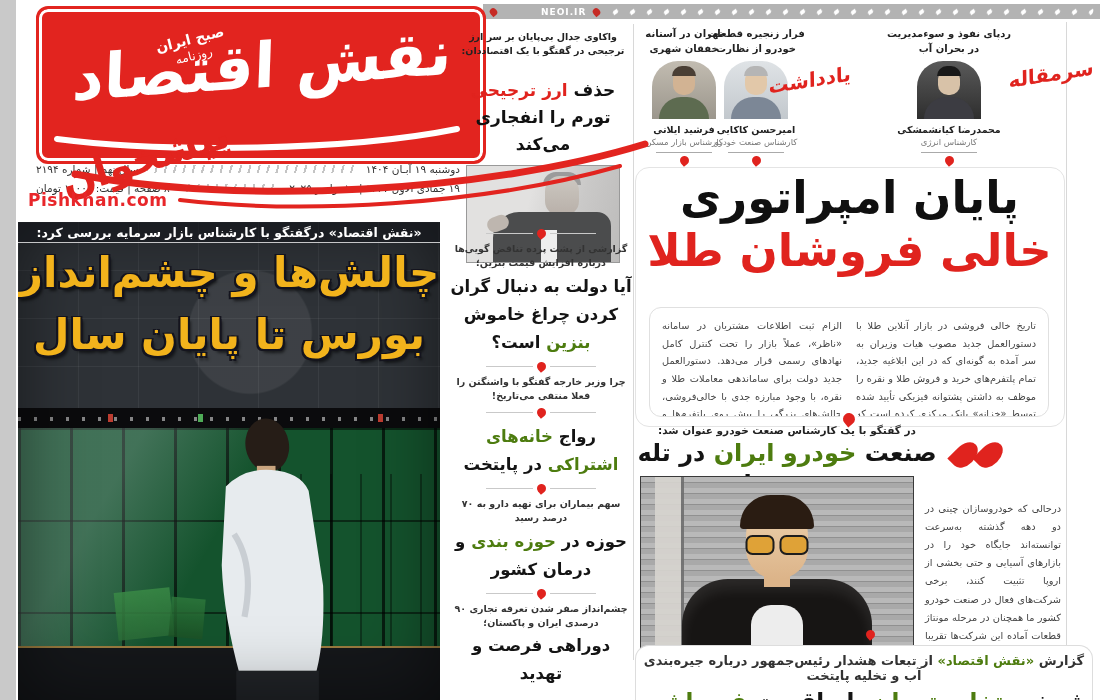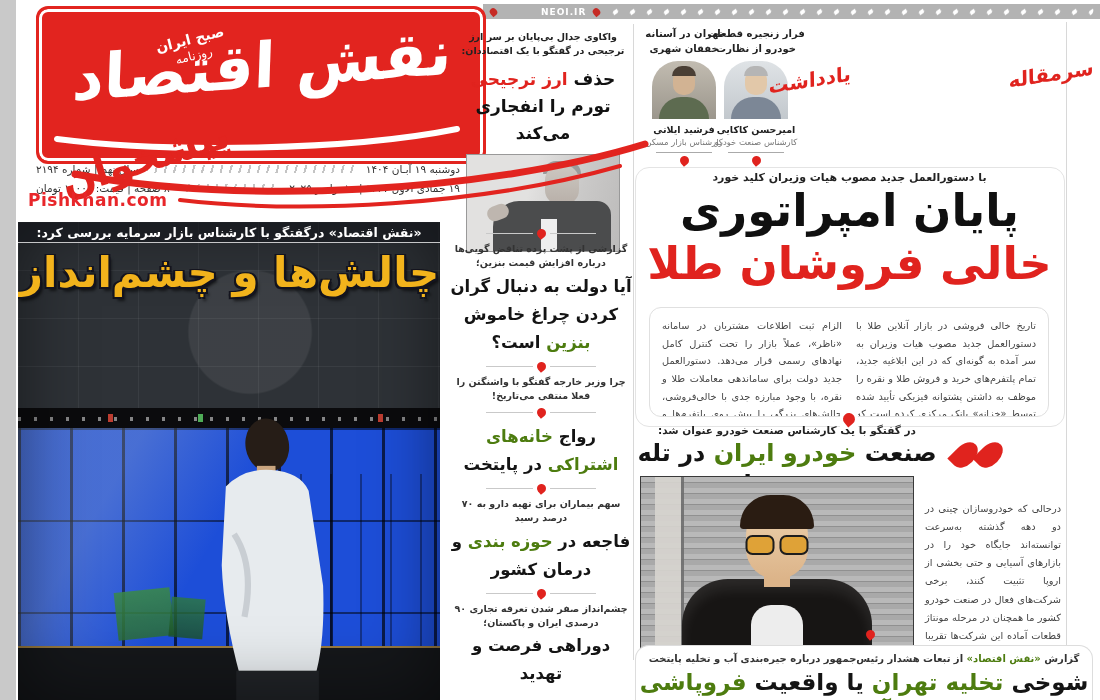--- a/index.html
+++ b/index.html
@@ -45,21 +45,21 @@
   .c3 .portrait{background:linear-gradient(#c2bcb1,#9b968c);}
   .c3 .pf-head{background:#d2b393;} .c3 .pf-hair{background:#4a3f35;} .c3 .pf-body{background:#5d6b50;}
   .card .nm{font-size:9.5px;font-weight:700;color:#222;margin-top:5px;}
   .card .rl{font-size:8.5px;color:#777;margin-top:2px;}
   .card .foot{width:56px;border-top:1px solid #aaa;margin-top:5px;}
   .comma{width:9px;height:9px;background:#e0231e;border-radius:60% 60% 60% 0;transform:rotate(-40deg);display:inline-block;}
   .card .comma{margin-top:3px;}
   
   .currency{left:452px;top:30px;width:182px;text-align:center;}
   .currency .kick{font-size:9.5px;font-weight:700;color:#222;line-height:1.5;}
-  .currency .h1{font-size:17px;font-weight:800;color:#111;margin-top:7px;line-height:1.6;}
+  .currency .h1{font-size:17px;font-weight:800;color:#111;margin-top:18px;line-height:1.6;}
   .currency .h1 .red{color:#e0231e;}
   .eco-photo{position:relative;width:152px;height:96px;margin:7px auto 0;border:1px solid #999;background:linear-gradient(105deg,#e3e1dc 0 40%,#cbc9c4 70%,#bdbbb6);overflow:hidden;filter:saturate(.3);}
   .e-head{position:absolute;right:40px;top:10px;width:34px;height:40px;background:linear-gradient(#d8c6b2,#c6ad94);border-radius:15px;}
   .e-hair{position:absolute;right:38px;top:6px;width:38px;height:13px;background:#9b9b9b;border-radius:14px 14px 0 0;}
   .e-suit{position:absolute;right:8px;bottom:0;width:118px;height:50px;background:#4a4c50;border-radius:26px 14px 0 0;}
   .e-shirt{position:absolute;right:62px;bottom:0;width:16px;height:32px;background:#eee;}
   .e-hand{position:absolute;left:20px;top:50px;width:22px;height:15px;background:#cdb49a;border-radius:8px;transform:rotate(-20deg);}
   
   .hlist{left:448px;top:224px;width:186px;height:482px;overflow:hidden;display:flex;flex-direction:column;align-items:center;}
   .hl-div{width:110px;display:flex;align-items:center;justify-content:center;margin:5px 0 4px;}
@@ -89,24 +89,24 @@
   .a-tee{position:absolute;left:50%;transform:translateX(-50%);bottom:0;width:52px;height:56px;background:#ededed;border-radius:20px 20px 0 0;}
   .a-neck{position:absolute;left:50%;transform:translateX(-50%);top:96px;width:26px;height:14px;background:#dcb489;}
   .a-face{position:absolute;left:50%;transform:translateX(-50%);top:30px;width:62px;height:72px;background:linear-gradient(#ecd0ac,#dcb489);border-radius:28px 28px 30px 30px;}
   .a-hair{position:absolute;left:50%;transform:translateX(-50%);top:18px;width:74px;height:34px;background:#2a1c12;border-radius:36px 36px 4px 4px;}
   .a-glasses{position:absolute;left:50%;transform:translateX(-50%);top:58px;display:flex;gap:5px;}
   .a-lens{width:25px;height:16px;background:rgba(222,158,44,.9);border:2.5px solid #1d1d1d;border-radius:7px;}
   .auto-body{left:925px;top:500px;width:136px;font-size:9.8px;color:#444;text-align:justify;line-height:1.85;}
   .auto-end{left:866px;top:624px;}
   
   .water-box{left:635px;top:645px;width:458px;height:60px;border:1.5px solid #ddd;border-bottom:none;border-radius:14px 14px 0 0;text-align:center;padding-top:7px;box-sizing:border-box;background:#fff;}
-  .water-kick{font-size:10px;font-weight:700;color:#333;}
+  .water-kick{font-size:13px;font-weight:700;color:#333;}
   .water-head{font-size:23px;font-weight:800;color:#141414;margin-top:4px;line-height:1.3;}
   
-  .bourse{left:18px;top:222px;width:422px;height:478px;overflow:hidden;background:#1d4ed8;}
+  .bourse{left:18px;top:222px;width:422px;height:478px;overflow:hidden;background:#14532d;}
   .b-facade{position:absolute;left:0;right:0;top:0;height:206px;background-color:#2e3237;background-image:radial-gradient(circle 95px at 55% 110px, rgba(255,255,255,.07) 64%, transparent 66%),linear-gradient(rgba(255,255,255,.055) 1px, transparent 1px),linear-gradient(90deg, rgba(255,255,255,.055) 1px, transparent 1px);background-size:auto,60px 48px,60px 48px;}
   .b-ticker{position:absolute;left:0;right:0;top:186px;height:20px;background:#0b0b0d;background-image:repeating-linear-gradient(90deg, rgba(255,255,255,.5) 0 3px, transparent 3px 16px),repeating-linear-gradient(90deg, transparent 0 90px, rgba(220,70,55,.85) 90px 95px, transparent 95px 180px, rgba(90,200,100,.85) 180px 185px, transparent 185px 270px);background-position:0 9px,0 6px;background-repeat:repeat-x;background-size:auto 4px,auto 8px;}
   .b-glass{position:absolute;left:0;right:0;top:206px;bottom:0;background:linear-gradient(#4b535a,#23272b);background-image:linear-gradient(120deg, rgba(185,195,200,.28) 0 22%, transparent 45%),linear-gradient(90deg, rgba(0,0,0,.65) 3px, transparent 3px),linear-gradient(rgba(0,0,0,.5) 2px, transparent 2px);background-size:auto,52px 100%,100% 92px;}
   .b-interior{position:absolute;left:282px;right:0;top:252px;bottom:0;background:linear-gradient(#8a6f4e,#5f4a30);background-image:linear-gradient(90deg, rgba(0,0,0,.4) 2px, transparent 2px);background-size:30px 100%;opacity:.9;}
   .b-flag1{position:absolute;left:98px;top:368px;width:56px;height:48px;background:linear-gradient(#3a8a46,#2c6e38);transform:rotate(-6deg);filter:blur(.5px);opacity:.85;}
   .b-flag2{position:absolute;left:152px;top:376px;width:34px;height:40px;background:linear-gradient(#2e7a3c,#1d5226);transform:rotate(5deg);filter:blur(.5px);opacity:.8;}
   .b-doors{position:absolute;left:0;right:0;bottom:0;height:52px;background:#15171a;border-top:2px solid #9a7b3f;}
   .b-vignette{position:absolute;inset:0;box-shadow:inset 0 0 70px rgba(0,0,0,.5);}
   .b-man{position:absolute;left:152px;top:188px;}
   .b-kicker{position:absolute;top:0;left:0;right:0;padding:3px 0 2px;background:rgba(18,20,26,.5);color:#fff;font-size:12.5px;font-weight:700;text-align:center;border-bottom:1px solid rgba(255,255,255,.75);z-index:4;}
@@ -155,20 +155,32 @@
     </div>
   </div>
   <div class="abs wm-script">پیشخوان</div>
   <div class="abs wm-url">Pishkhan.com</div>
 
   <div class="abs vline" style="left:633px;top:24px;height:636px;"></div>
   <div class="abs vline" style="left:1066px;top:22px;height:623px;"></div>
 
   <div class="abs script-label" style="left:1008px;top:62px;">سرمقاله</div>
 
+  <div class="abs card c1" style="left:883px;top:26px;width:132px;">
+    <div class="topic">ردپای نفوذ و سوءمدیریت در بحران آب</div>
+    <div class="portrait">
+      <div class="pf-body"></div>
+      <div class="pf-head"></div>
+      <div class="pf-hair"></div>
+    </div>
+    <div class="nm">محمدرضا کیانشمشکی</div>
+    <div class="rl">کارشناس انرژی</div>
+    <div class="foot"></div>
+    <span class="comma"></span>
+  </div>
 
   <div class="abs script-label" style="left:768px;top:68px;">یادداشت</div>
 
   <div class="abs card c3" style="left:638px;top:26px;width:92px;">
     <div class="topic">تهران در آستانه خفقان شهری</div>
     <div class="portrait">
       <div class="pf-body"></div>
       <div class="pf-head"></div>
       <div class="pf-hair"></div>
     </div>
@@ -230,39 +242,38 @@
       <span>رواج</span>
       <span class="red">خانه‌های اشتراکی</span>
       <span>در پایتخت</span>
     </div>
 
     <div class="hl-div">
         <span class="comma"></span>
       </div>
     <div class="hl-kick">سهم بیماران برای تهیه دارو به ۷۰ درصد رسید</div>
     <div class="hl-head">
-      <span>فاجعه در</span>
+      <span>حوزه در</span>
       <span class="red">حوزه بندی</span>
       <span>و درمان کشور</span>
     </div>
 
     <div class="hl-div">
         <span class="comma"></span>
       </div>
     <div class="hl-kick">چشم‌انداز صفر شدن تعرفه تجاری ۹۰ درصدی ایران و پاکستان؛</div>
     <div class="hl-head">
       <span>دوراهی فرصت و تهدید</span>
       
     </div>
 
   </div>
 
   <div class="abs lead-outer"></div>
   <div class="abs lead">
-    <div class="kick">با دستورالعمل جدید مصوب هیات وزیران کلید خورد</div>
     <div class="h1">پایان امپراتوری</div>
     <div class="h2">خالی فروشان طلا</div>
   </div>
   <div class="abs lead-box">
     <div class="col">تاریخ خالی فروشی در بازار آنلاین طلا با دستورالعمل جدید مصوب هیات وزیران به سر آمده به گونه‌ای که در این ابلاغیه جدید، تمام پلتفرم‌های خرید و فروش طلا و نقره را موظف به داشتن پشتوانه فیزیکی تأیید شده توسط «خزانه» بانک مرکزی کرده است که به نظر می‌رسد این مصوبه گرچه با هدف ریشه‌کن کردن تخلفات و پولشویی ابلاغ شده است، اما با ممنوعیت استفاده از رمزارزها و</div>
     <div class="col">الزام ثبت اطلاعات مشتریان در سامانه «ناظر»، عملاً بازار را تحت کنترل کامل نهادهای رسمی قرار می‌دهد. دستورالعمل جدید دولت برای ساماندهی معاملات طلا و نقره، با وجود مبارزه جدی با خالی‌فروشی، چالش‌های بزرگی را پیش روی پلتفرم‌ها و خریداران قرار داده است؛ چرا که الزام تأیید اصالت کالا توسط «خزانه» احتمالا منجر به طولانی شدن مراحل و حذف تأمین‌کنندگان خرد از...</div>
   </div>
   <div class="abs lead-end"><span class="comma"></span></div>
 
   <div class="abs auto-kick">در گفتگو با یک کارشناس صنعت خودرو عنوان شد:</div>
@@ -310,14 +321,15 @@
     <svg class="b-man" width="180" height="300" viewBox="0 0 170 290">
       <ellipse cx="92" cy="34" rx="21" ry="26" fill="#261d17" transform="rotate(-10 92 34)"></ellipse>
       <rect x="82" y="54" width="18" height="14" fill="#caa57f"></rect>
       <path d="M52,74 Q70,56 96,58 Q124,60 132,78 L146,170 Q148,225 138,258 L66,258 Q50,200 48,150 Z" fill="#e7ebee"></path>
       <path d="M60,120 Q80,150 70,200" stroke="#c9ced3" stroke-width="6" fill="none"></path>
       <rect x="62" y="252" width="80" height="38" fill="#212428"></rect>
     </svg>
     <div class="b-vignette"></div>
     <div class="b-kicker">«نقش اقتصاد» درگفتگو با کارشناس بازار سرمایه بررسی کرد:</div>
     <div class="b-h b-h1">چالش‌ها و چشم‌انداز</div>
+    <div class="b-h b-h2">بورس تا پایان سال</div>
   </div>
 </div>
 
 </body></html>

